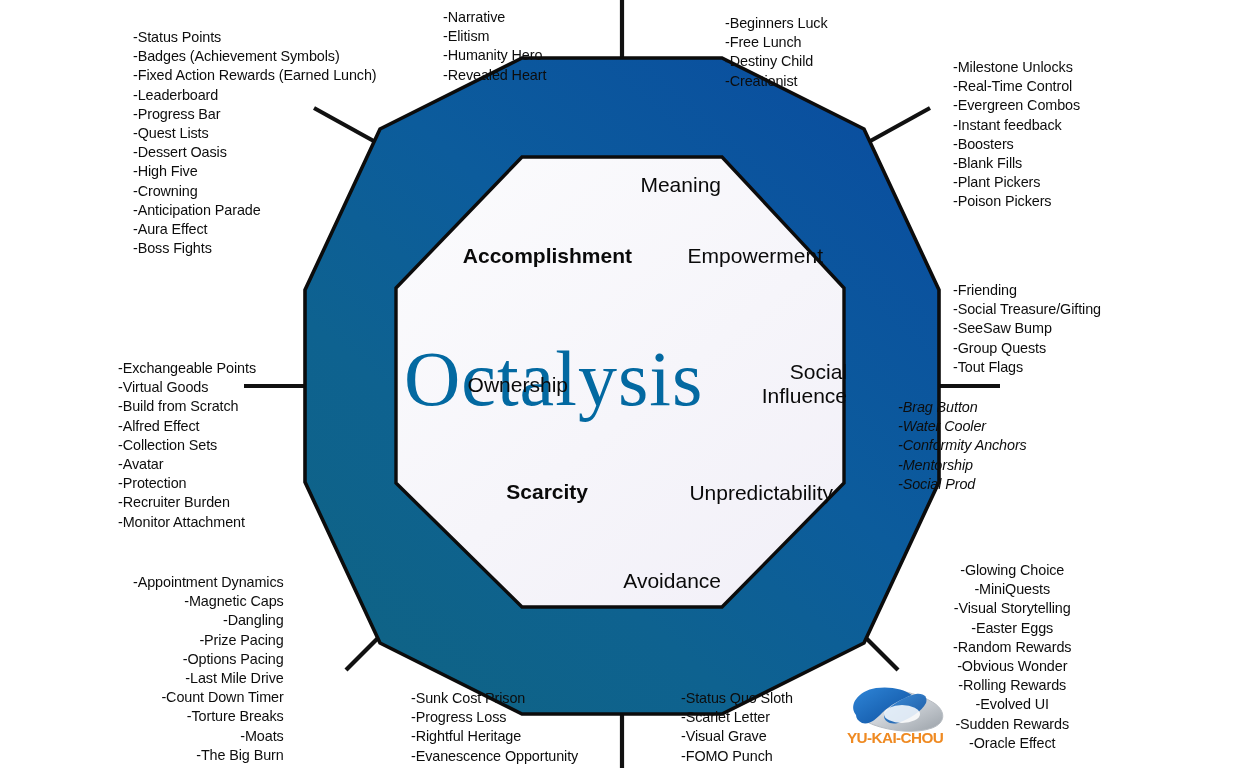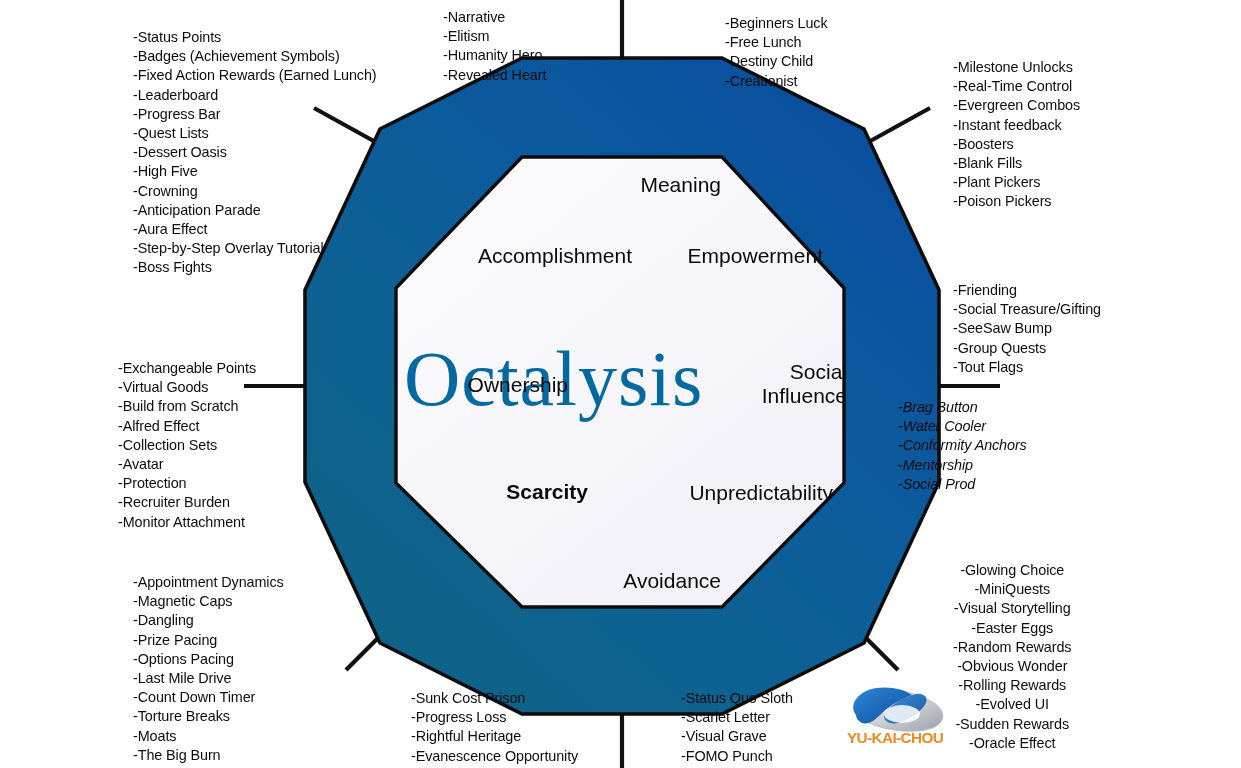--- a/index.html
+++ b/index.html
@@ -43,36 +43,36 @@
   
   #list-accomplishment { left: 133px; top: 28px; }
   #list-meaning        { left: 443px; top: 8px; }
   #list-empowerment    { left: 693px; top: 14px; margin-left: 32px; }
   #list-empowerment2   { left: 953px; top: 58px; }
   #list-social         { left: 953px; top: 281px; }
   #list-social2        { left: 898px; top: 398px; font-style: italic; }
   #list-unpredict      { left: 953px; top: 561px; text-align: center; }
   #list-avoidance      { left: 681px; top: 689px; }
   #list-avoidance2     { left: 411px; top: 689px; }
-  #list-scarcity       { left: 133px; top: 573px; }
+  #list-scarcity       { left: 133px; top: 573px; text-align: right; }
   #list-ownership      { left: 118px; top: 323px; margin-top: 36px; }
 
   
   .core-label {
     position: absolute;
     font-size: 21px;
     line-height: 24px;
     color: #0a0a0a;
     white-space: nowrap;
     text-align: right;
     font-weight: 400;
   }
   .core-label.two-line { white-space: normal; }
   #core-meaning        { left: 521px; top: 173px; width: 200px; }
-  #core-accomplishment { left: 432px; top: 244px; width: 200px; }
+  #core-accomplishment { left: 432px; top: 244px; width: 200px; font-weight: bold; }
   #core-empowerment    { left: 623px; top: 244px; width: 200px; }
   #core-ownership      { left: 368px; top: 373px; width: 200px; }
   #core-social         { left: 725px; top: 360px; width: 122px; }
   #core-scarcity       { left: 388px; top: 480px; width: 200px; font-weight: bold; }
   #core-unpredict      { left: 633px; top: 481px; width: 200px; }
   #core-avoidance      { left: 521px; top: 569px; width: 200px; }
 
   
   #watermark {
     position: absolute;
@@ -197,21 +197,20 @@
       <span class="tech-item">-Badges (Achievement Symbols)</span>
       <span class="tech-item">-Fixed Action Rewards (Earned Lunch)</span>
       <span class="tech-item">-Leaderboard</span>
       <span class="tech-item">-Progress Bar</span>
       <span class="tech-item">-Quest Lists</span>
       <span class="tech-item">-Dessert Oasis</span>
       <span class="tech-item">-High Five</span>
       <span class="tech-item">-Crowning</span>
       <span class="tech-item">-Anticipation Parade</span>
       <span class="tech-item">-Aura Effect</span>
-      <span class="tech-item">-Step-by-Step Overlay Tutorial</span>
       <span class="tech-item">-Boss Fights</span>
     </div>
 
   <div class="tech-list" id="list-meaning">
       <span class="tech-item">-Narrative</span>
       <span class="tech-item">-Elitism</span>
       <span class="tech-item">-Humanity Hero</span>
       <span class="tech-item">-Revealed Heart</span>
     </div>
 

